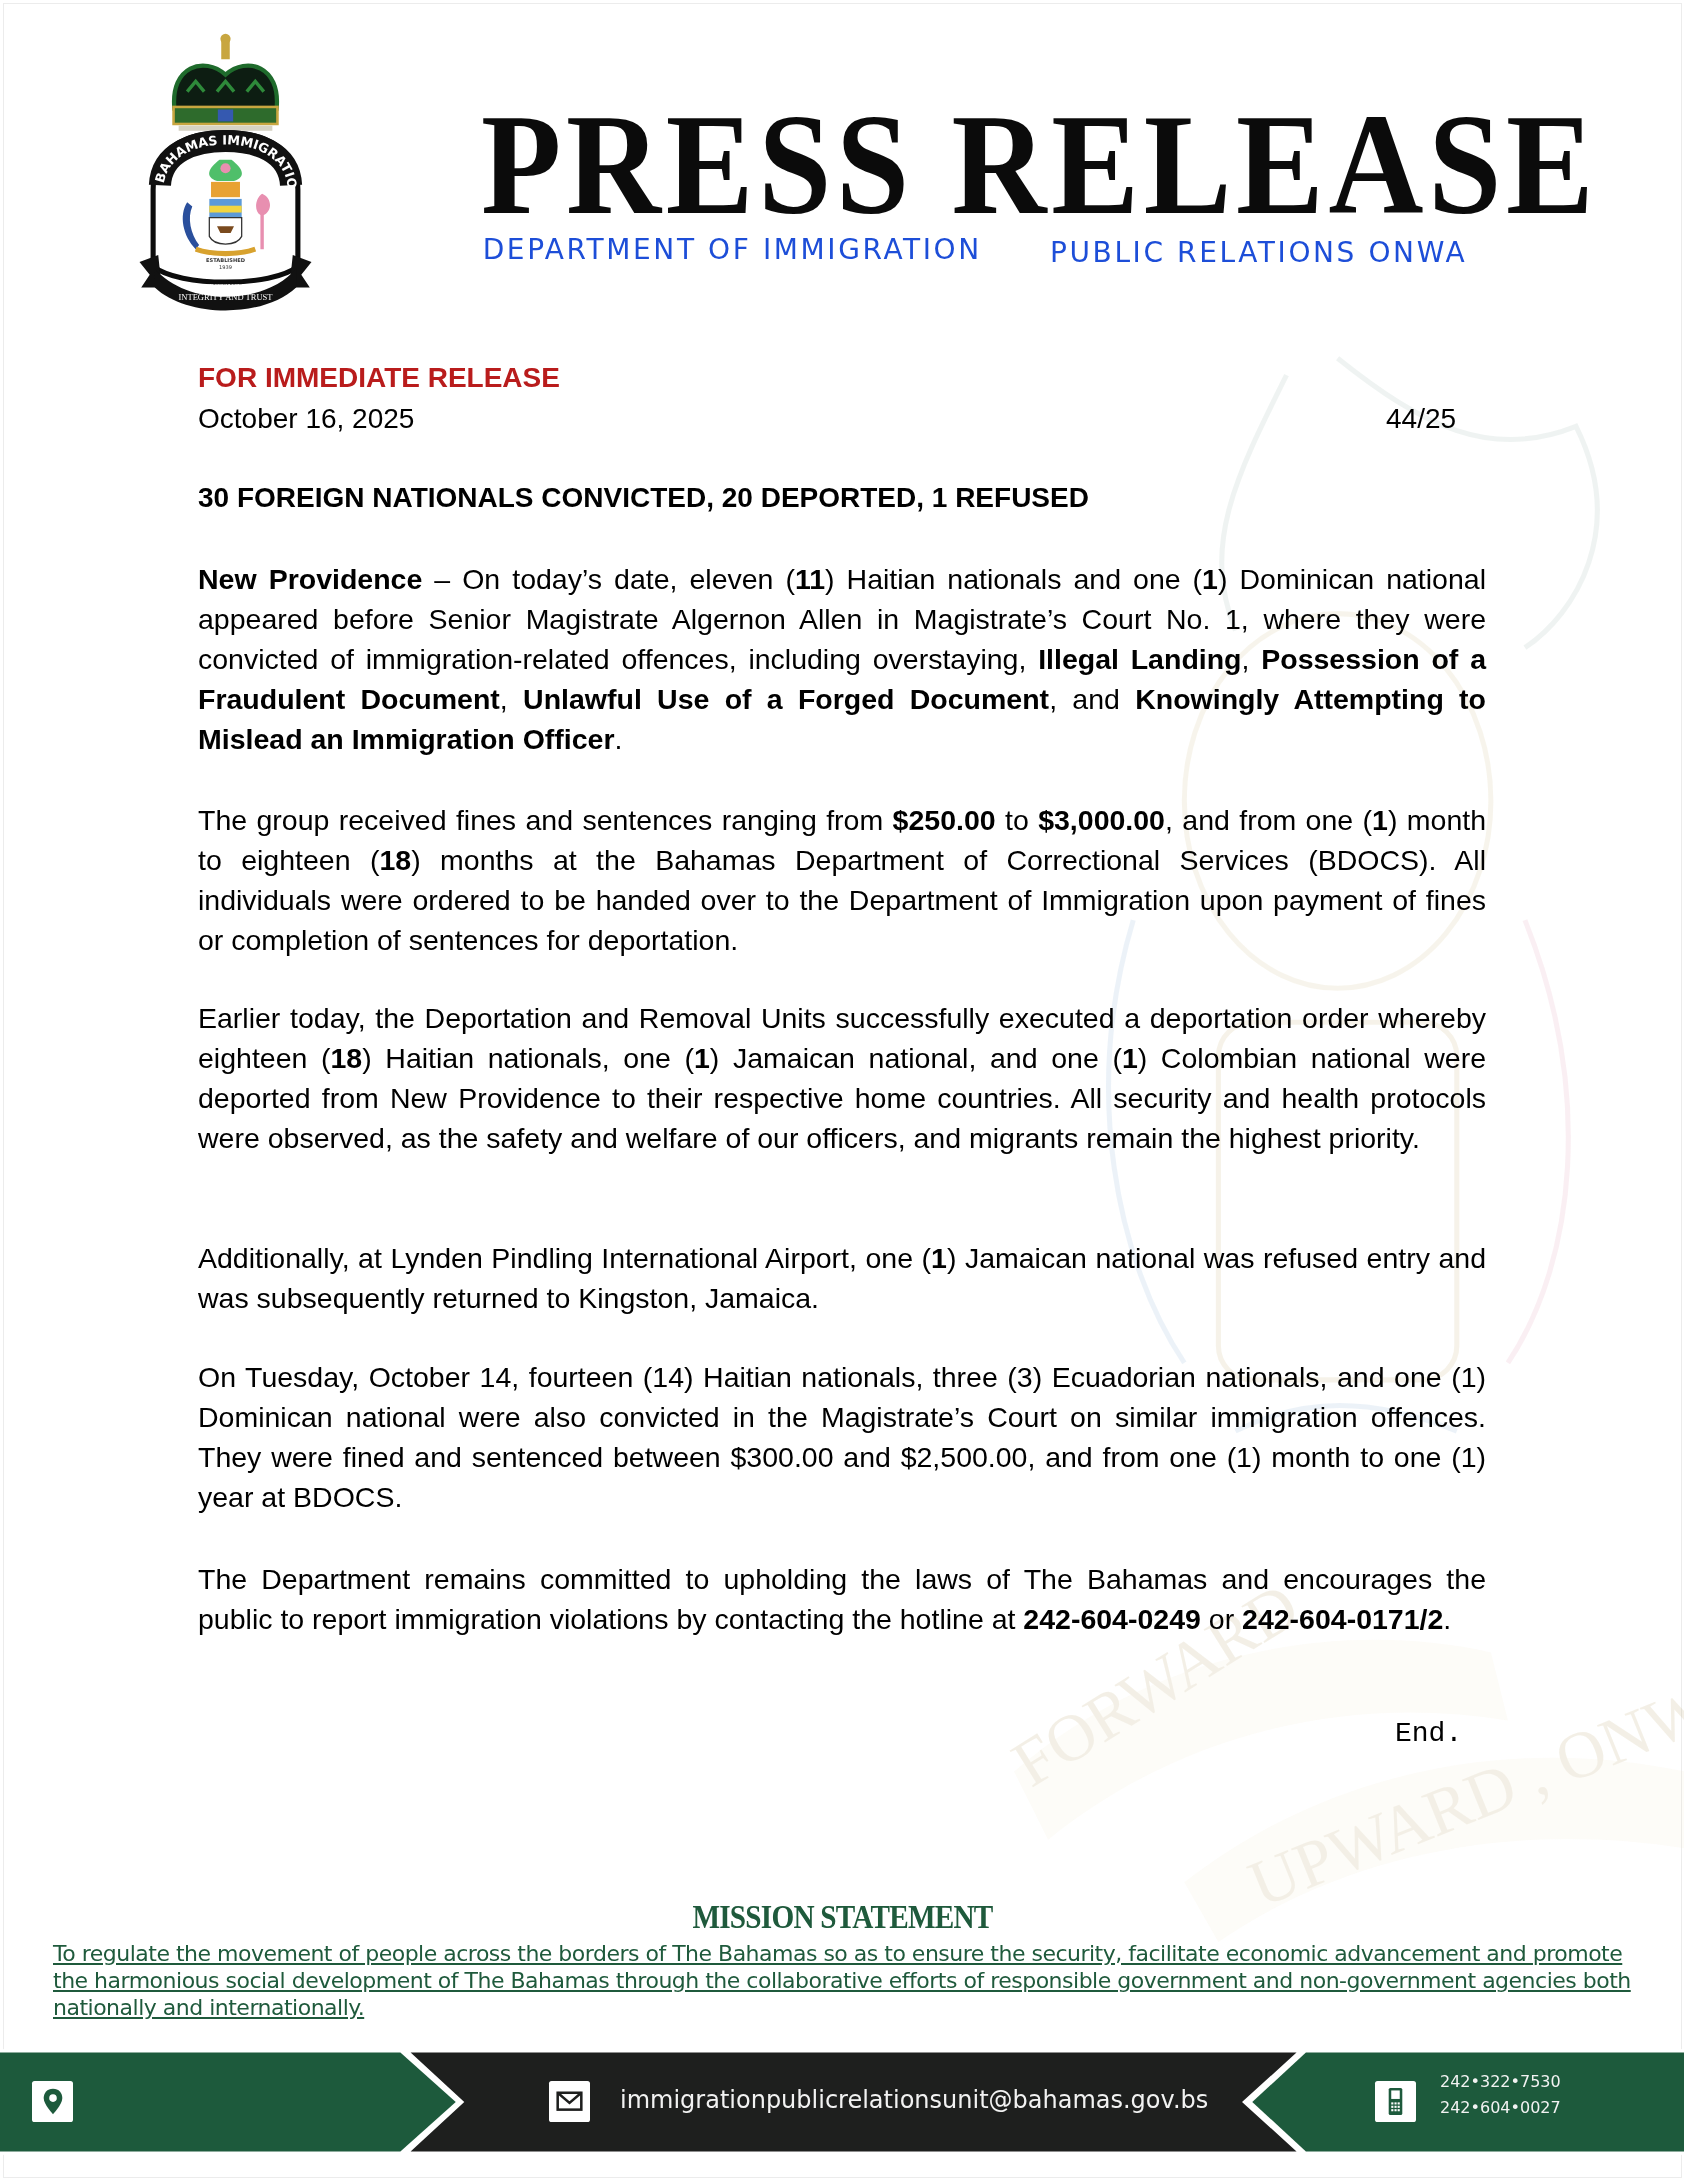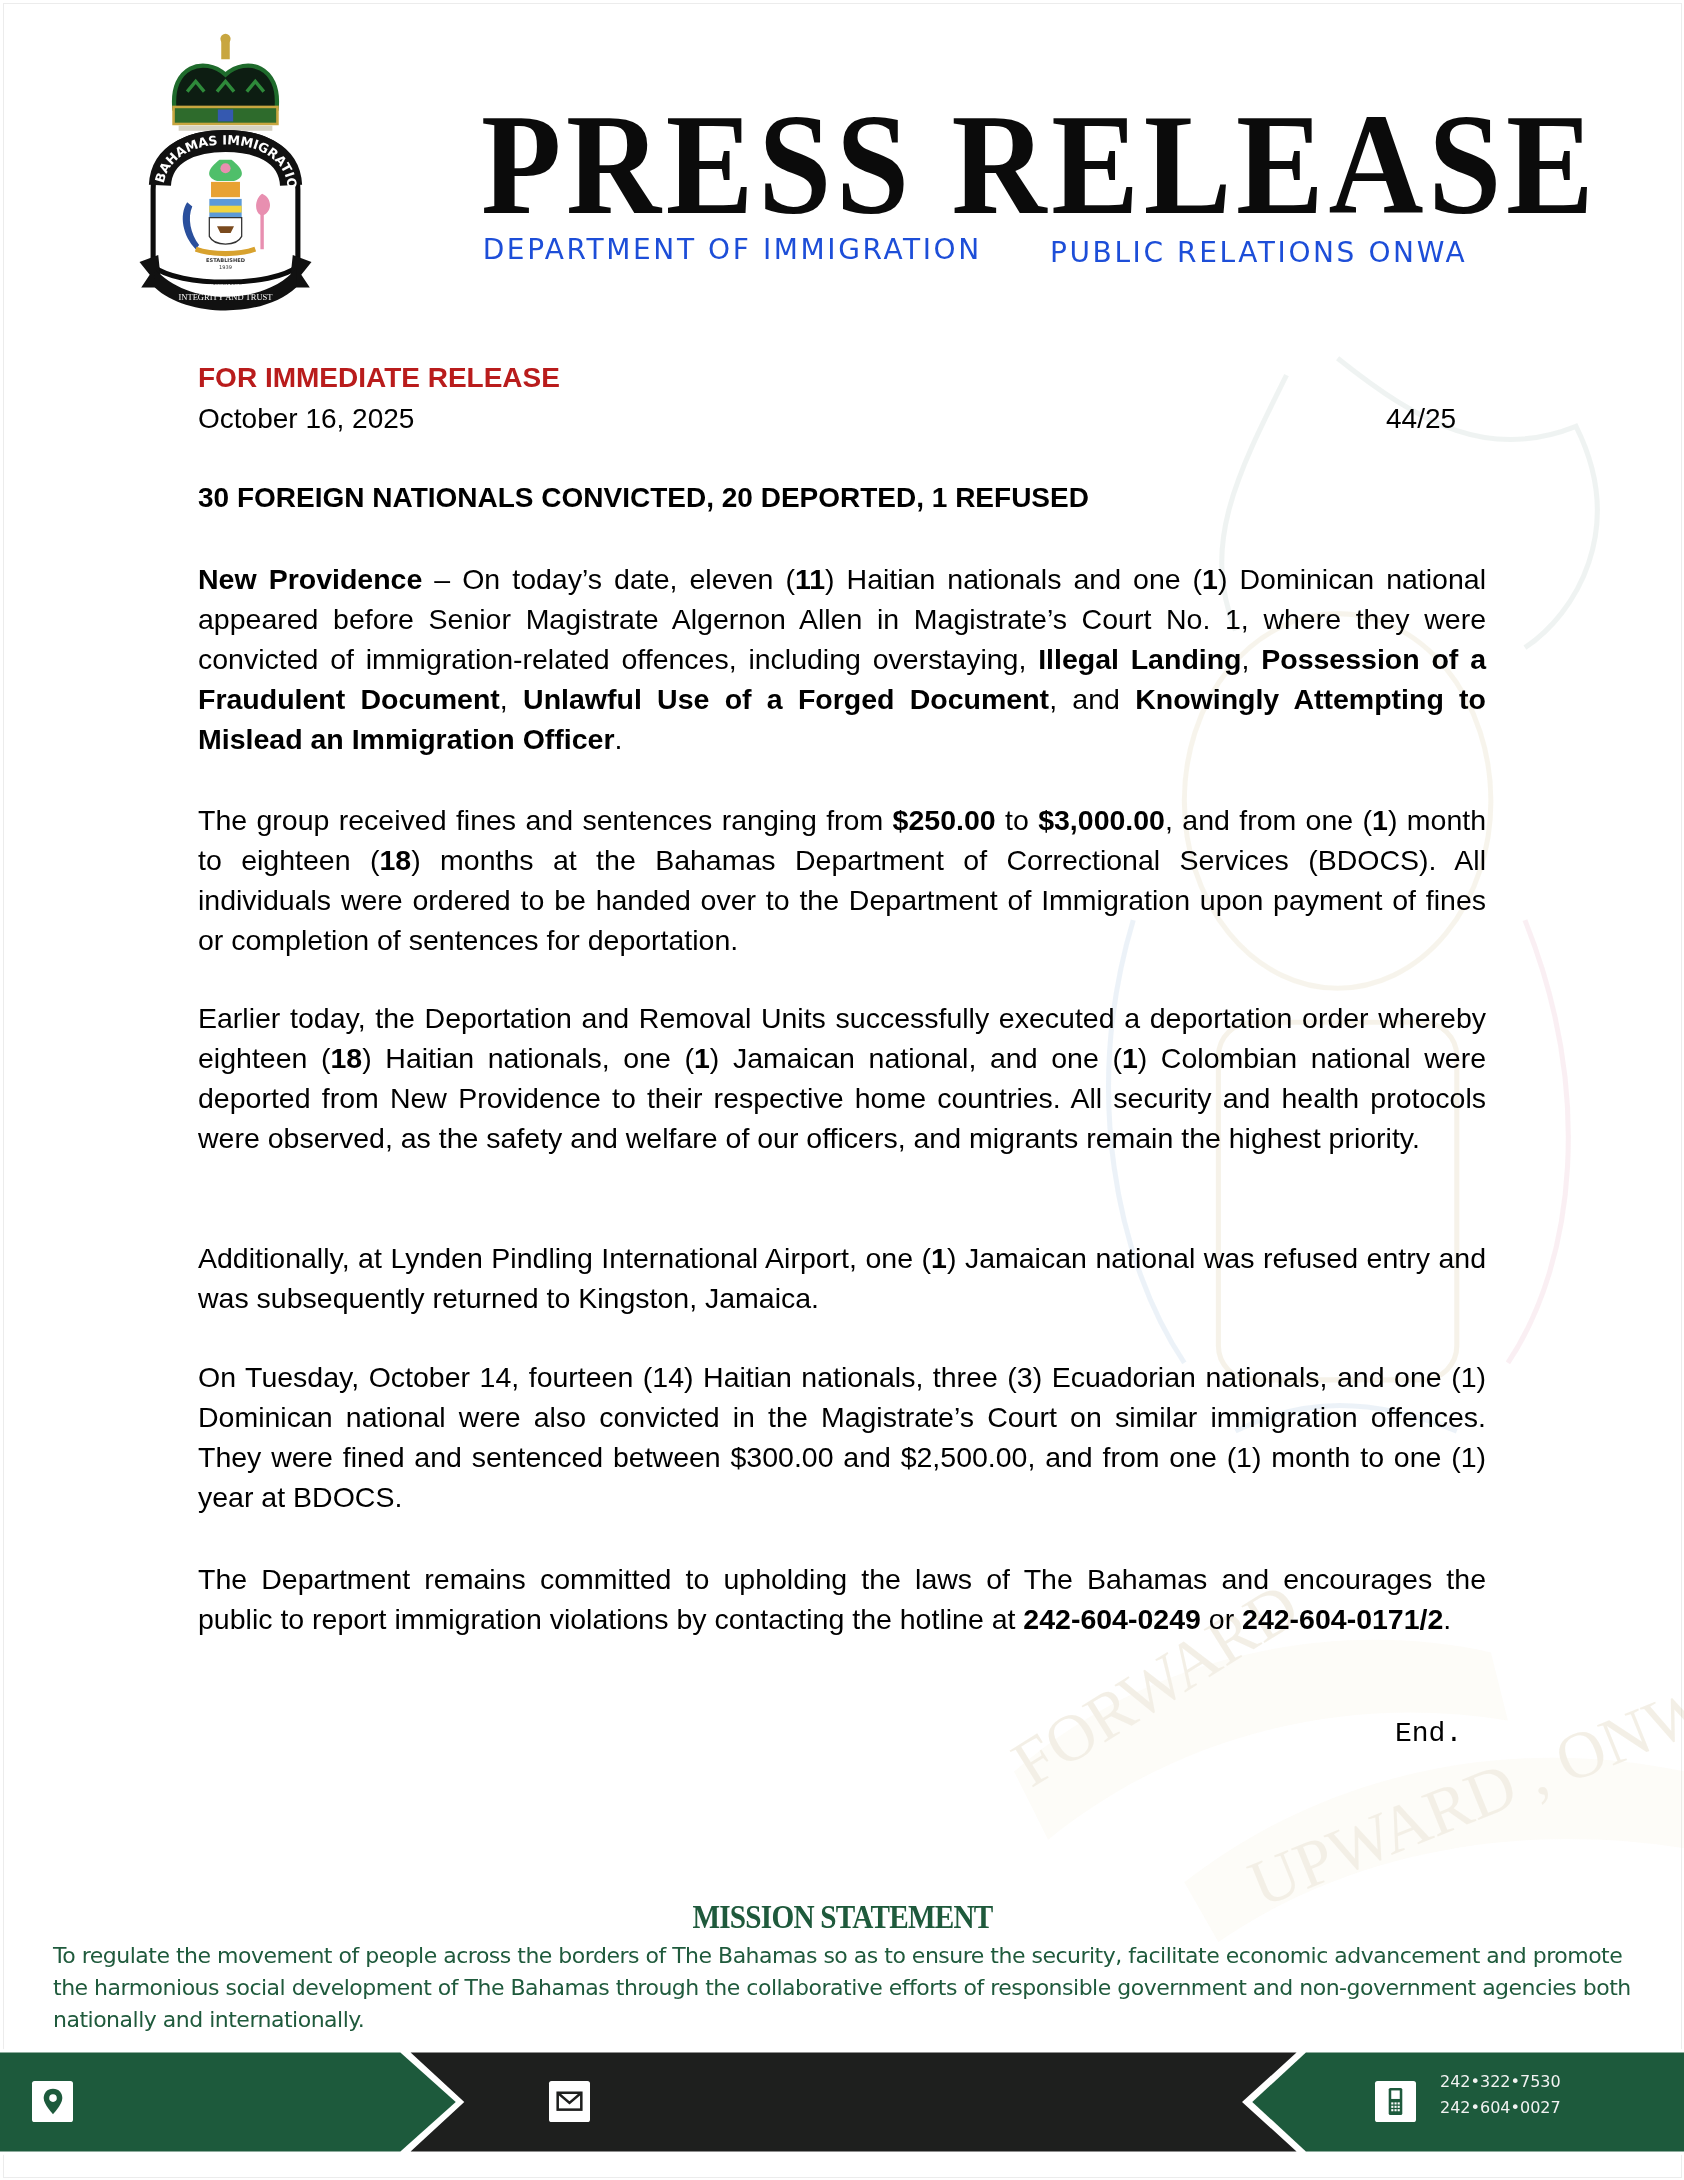--- a/index.html
+++ b/index.html
@@ -52,22 +52,22 @@
   .end { position: absolute; left: 1395px; top: 1718px; font-size: 28px; font-family: Liberation Mono, monospace; }
 
   
   .mission-title {
     position: absolute; left: 0; width: 1685px; top: 1898px; text-align: center;
     font-family: "Liberation Serif", serif; font-weight: bold; font-size: 34px;
     color: #1f5a3c; letter-spacing: -0.9px; transform: scaleX(0.86);
   }
   .mission-text {
     position: absolute; left: 53px; width: 1584px; top: 1940px;
-    font-family: "DejaVu Sans", sans-serif; font-size: 22px; line-height: 32px;
-    color: #1f5a3c; letter-spacing: -0.5px;
+    font-family: "DejaVu Sans", sans-serif; font-size: 22px; line-height: 27px;
+    color: #1f5a3c; letter-spacing: -0.5px; text-decoration: underline;
   }
 
   
   .footer { position: absolute; left: 0; top: 2049px; width: 1685px; height: 106px; }
   .footer svg.bg { position: absolute; left: 0; top: 0; }
   .foot-icon {
     position: absolute; width: 41px; height: 41px; background: #fff; border-radius: 2.6px;
     display: flex; align-items: center; justify-content: center;
   }
   .foot-text { position: absolute; color: #f2f2f2; font-family: "DejaVu Sans", sans-serif; }
@@ -183,20 +183,21 @@
         <circle cx="13" cy="13" r="4.5" fill="#fff"></circle>
       </svg>
   </div>
 
   <div class="foot-icon" style="left:549px; top:32px;">
     <svg width="27" height="20.4" viewBox="0 0 32 24">
         <rect x="2" y="2" width="28" height="20" fill="none" stroke="#1e1f1e" stroke-width="3"></rect>
         <path d="M2 2 L16 14 L30 2" fill="none" stroke="#1e1f1e" stroke-width="3"></path>
       </svg>
   </div>
+  <div class="foot-text email">immigrationpublicrelationsunit@bahamas.gov.bs</div>
 
   <div class="foot-icon" style="left:1375px; top:32px;">
     <svg width="17" height="31" viewBox="0 0 20 36">
         <rect x="2" y="2" width="16" height="32" rx="2" fill="#1d5a3c"></rect>
         <rect x="5" y="5" width="10" height="10" fill="#fff"></rect>
         <g fill="#fff">
           <rect x="5" y="19" width="2.5" height="2.5"></rect>
           <rect x="8.8" y="19" width="2.5" height="2.5"></rect>
           <rect x="12.5" y="19" width="2.5" height="2.5"></rect>
           <rect x="5" y="23" width="2.5" height="2.5"></rect>

